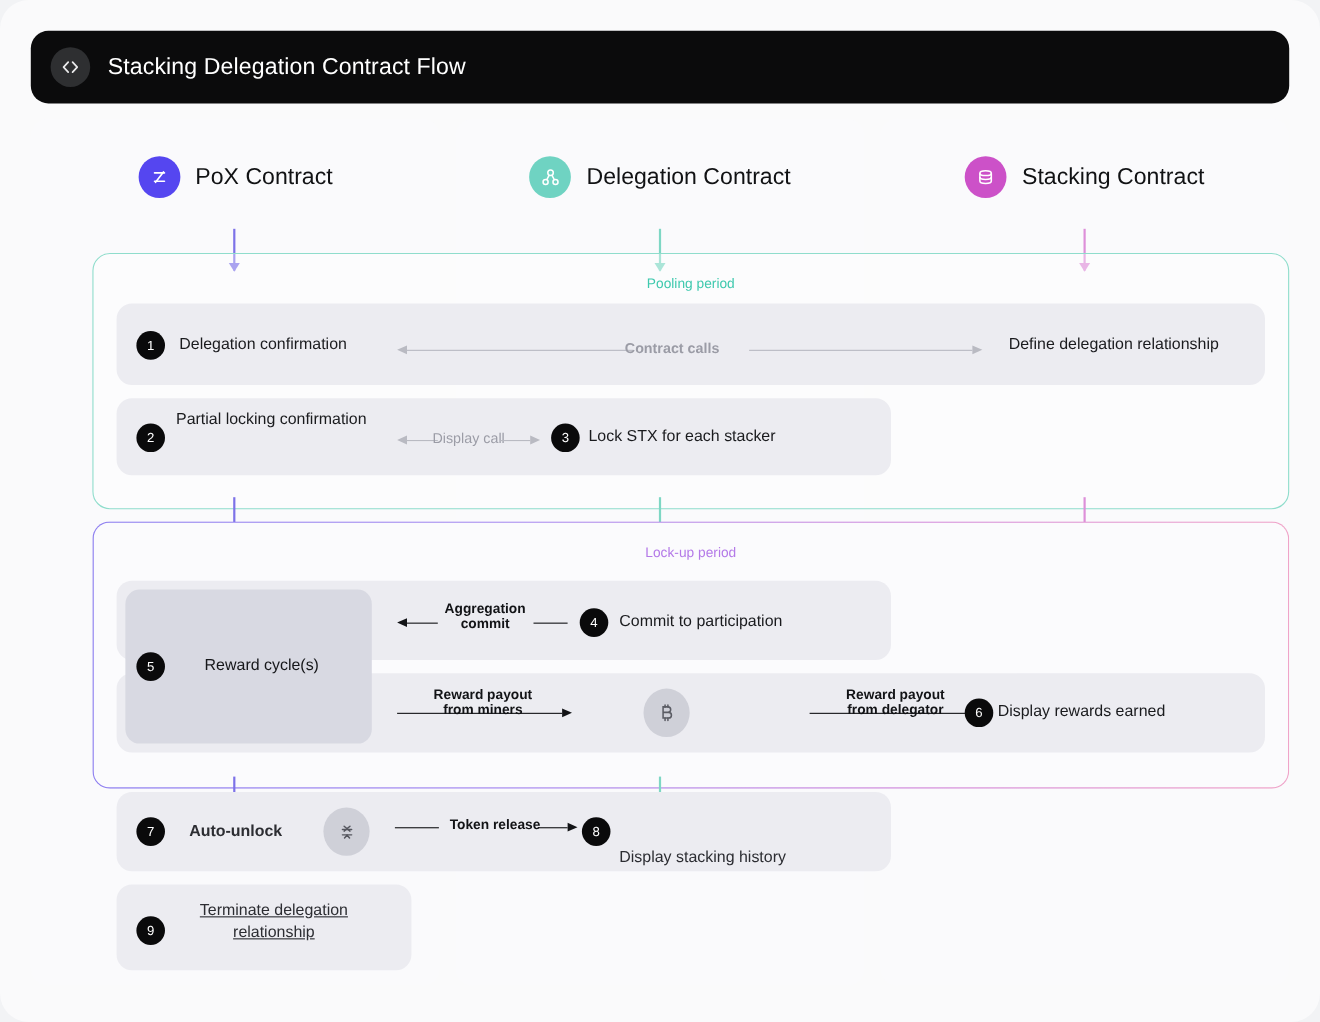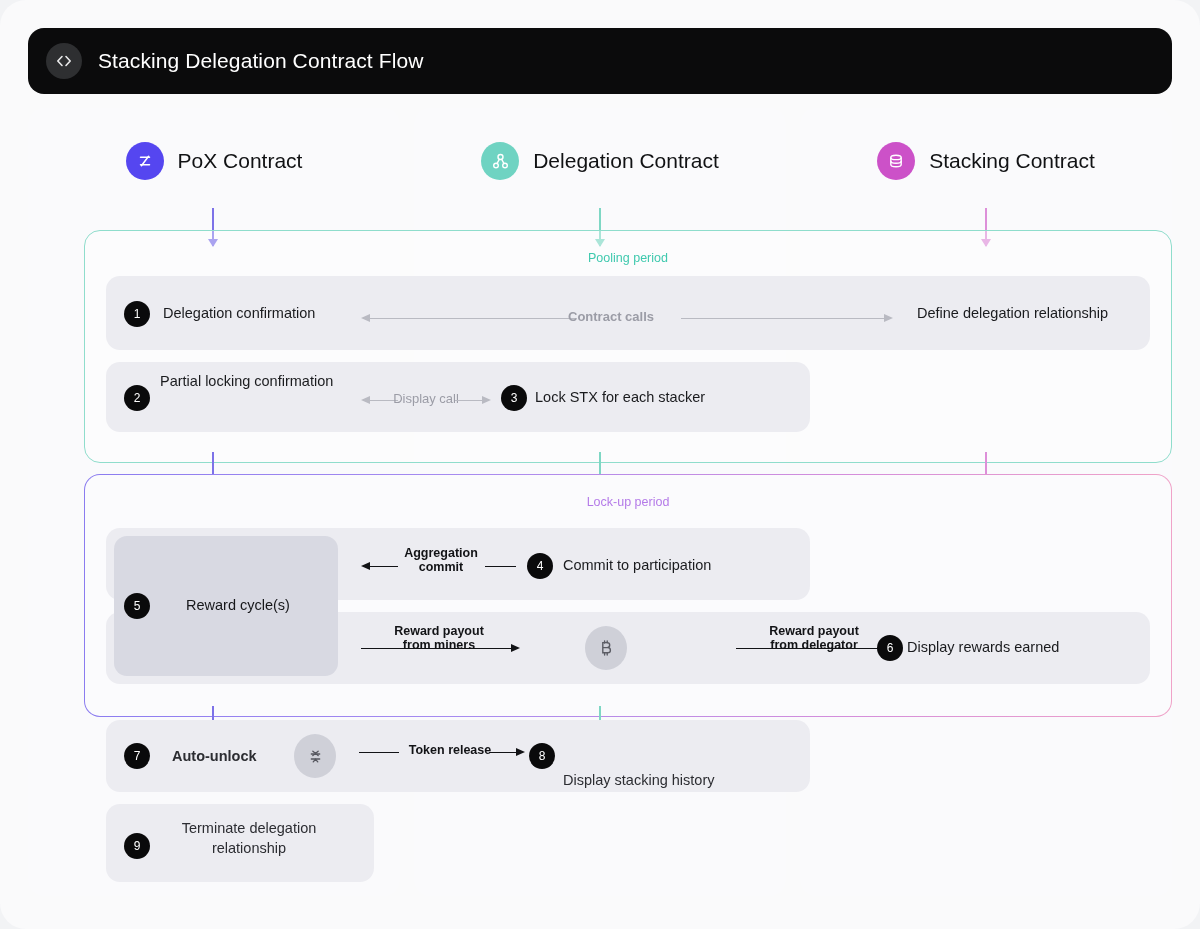--- a/index.html
+++ b/index.html
@@ -117,21 +117,21 @@
     font-size: 12px;
     display: flex; align-items: center; justify-content: center;
     z-index: 4;
   }
   .rowtext {
     position: absolute;
     font-size: 14.5px; color: #1a1b1e;
     line-height: 1.35;
     white-space: nowrap;
   }
-  .rowtext.wrap { white-space: normal; text-align: center; }
+  .rowtext.wrap { white-space: normal; text-align: center; text-decoration: underline; }
 
   
   .cycle-block {
     position: absolute;
     background: #d8d9e2;
     border-radius: 13px;
   }
 
   
   .harrow { position: absolute; height: 1px; }

